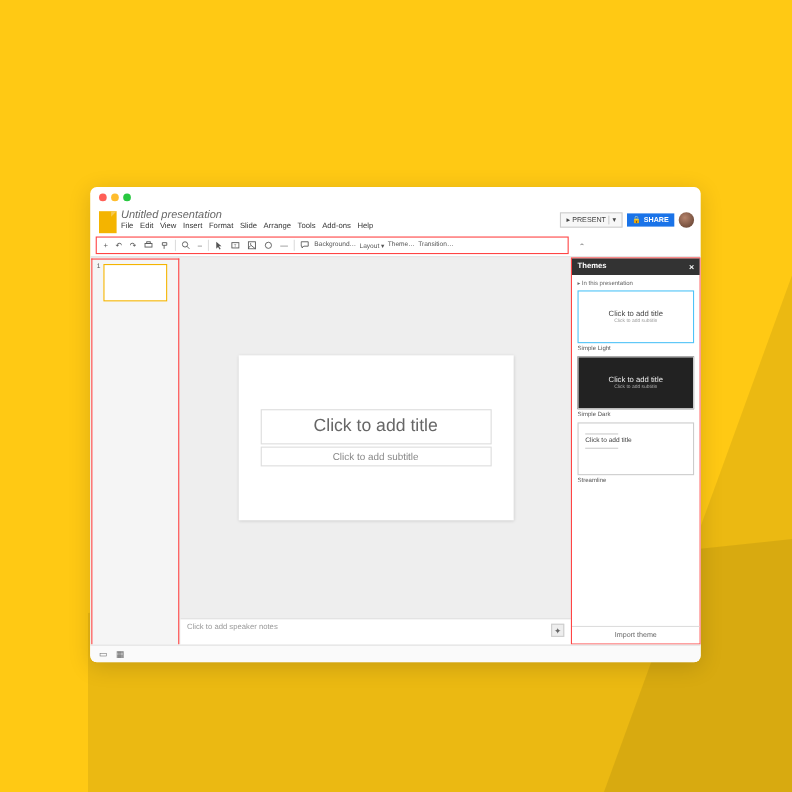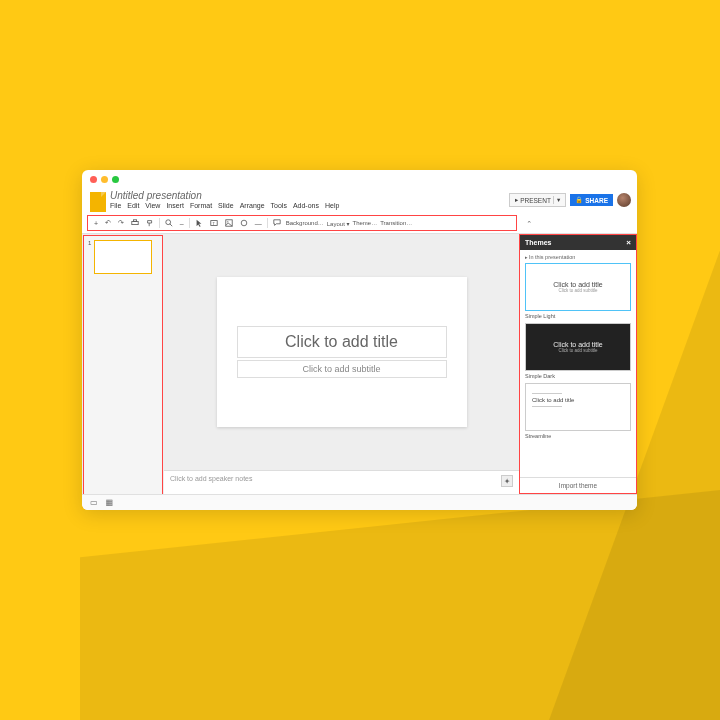--- a/index.html
+++ b/index.html
@@ -1,20 +1,20 @@
 <!DOCTYPE html>
 <html><head>
 <meta charset="utf-8">
 <style>
 * { margin: 0; padding: 0; box-sizing: border-box; font-family: Arial, Helvetica, sans-serif; }
 body { width: 720px; height: 720px; background: #ffc914; position: relative; overflow: hidden; }
 .shadow1 { position: absolute; left: 620px; top: 175px; width: 300px; height: 700px; background: rgba(0,0,0,0.08); transform: skewX(-20deg); }
 .shadow2 { position: absolute; left: 80px; top: 510px; width: 900px; height: 400px; background: rgba(0,0,0,0.08); transform: skewY(-6deg); }
 
-.window { position: absolute; left: 82px; top: 170px; width: 555px; height: 340px; background: #fff; border-radius: 6px; box-shadow: 0 4px 20px rgba(0,0,0,0.15); display: flex; flex-direction: column; overflow: hidden; }
+.window { position: absolute; left: 82px; top: 170px; width: 555px; height: 432px; background: #fff; border-radius: 6px; box-shadow: 0 4px 20px rgba(0,0,0,0.15); display: flex; flex-direction: column; overflow: hidden; }
 .titlebar { height: 18px; padding-left: 8px; display: flex; align-items: center; gap: 4px; }
 .tb-dot { width: 7px; height: 7px; border-radius: 50%; }
 .tb-red { background: #ff5f57; }
 .tb-yellow { background: #ffbd2e; }
 .tb-green { background: #28c840; }
 
 .header { display: flex; align-items: flex-start; padding: 2px 6px 0 6px; }
 .logo { width: 16px; height: 20px; background: #f4b400; margin: 2px 4px 0 2px; position: relative; }
 .logo::after { content: ""; position: absolute; right: 0; top: 0; border-left: 5px solid #f6c94f; border-bottom: 5px solid transparent; width: 0; height: 0; }
 .doc-info { flex: 1; }

